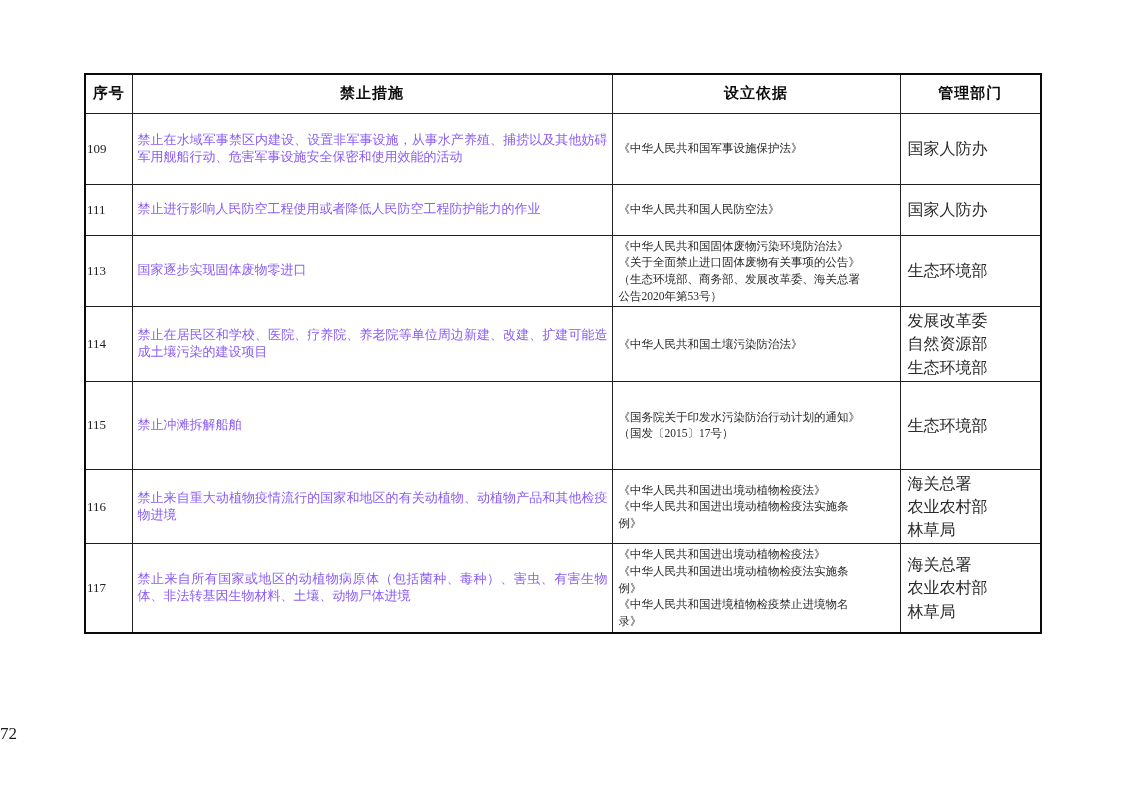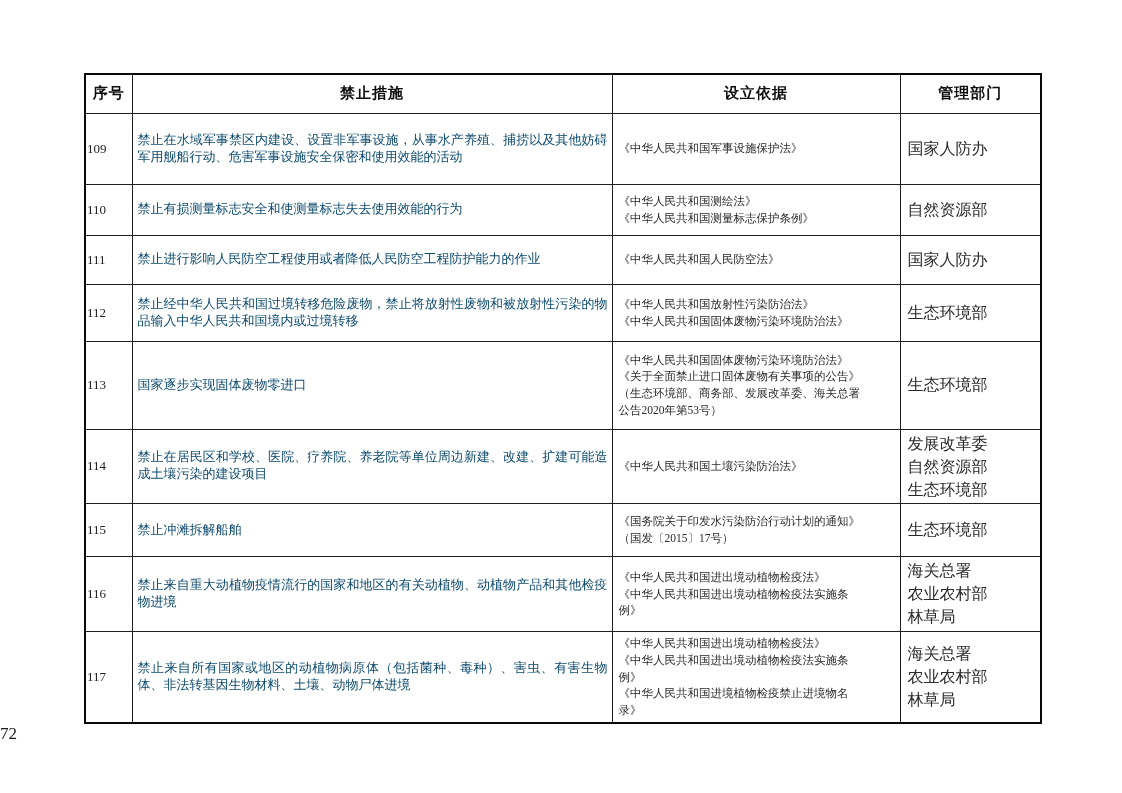--- a/index.html
+++ b/index.html
@@ -41,21 +41,21 @@
   td.no {
     font-size: 13px;
     color: #222;
   }
   td.measure {
     font-size: 13px;
     line-height: 1.3;
     padding: 2px 4px 2px 5px;
     text-align: justify;
     white-space: pre-line;
-    color: #0c4a6e;
+    color: #8b5cf6;
   }
   td.basis {
     font-size: 11.5px;
     line-height: 1.45;
     padding: 2px 36px 2px 6px;
     white-space: pre-line;
     color: #2a2a2a;
   }
   td.dept {
     font-size: 16px;
@@ -103,38 +103,24 @@
       </tr>
     </thead>
     <tbody>
       <tr>
         <td class="no">109</td>
         <td class="measure">禁止在水域军事禁区内建设、设置非军事设施，从事水产养殖、捕捞以及其他妨碍军用舰船行动、危害军事设施安全保密和使用效能的活动</td>
         <td class="basis">《中华人民共和国军事设施保护法》</td>
         <td class="dept">国家人防办</td>
       </tr>
       <tr>
-        <td class="no">110</td>
-        <td class="measure">禁止有损测量标志安全和使测量标志失去使用效能的行为</td>
-        <td class="basis">《中华人民共和国测绘法》
-《中华人民共和国测量标志保护条例》</td>
-        <td class="dept">自然资源部</td>
-      </tr>
-      <tr>
         <td class="no">111</td>
         <td class="measure">禁止进行影响人民防空工程使用或者降低人民防空工程防护能力的作业</td>
         <td class="basis">《中华人民共和国人民防空法》</td>
         <td class="dept">国家人防办</td>
-      </tr>
-      <tr>
-        <td class="no">112</td>
-        <td class="measure">禁止经中华人民共和国过境转移危险废物，禁止将放射性废物和被放射性污染的物品输入中华人民共和国境内或过境转移</td>
-        <td class="basis">《中华人民共和国放射性污染防治法》
-《中华人民共和国固体废物污染环境防治法》</td>
-        <td class="dept">生态环境部</td>
       </tr>
       <tr>
         <td class="no">113</td>
         <td class="measure">国家逐步实现固体废物零进口</td>
         <td class="basis">《中华人民共和国固体废物污染环境防治法》
 《关于全面禁止进口固体废物有关事项的公告》
 （生态环境部、商务部、发展改革委、海关总署公告2020年第53号）</td>
         <td class="dept">生态环境部</td>
       </tr>
       <tr>

